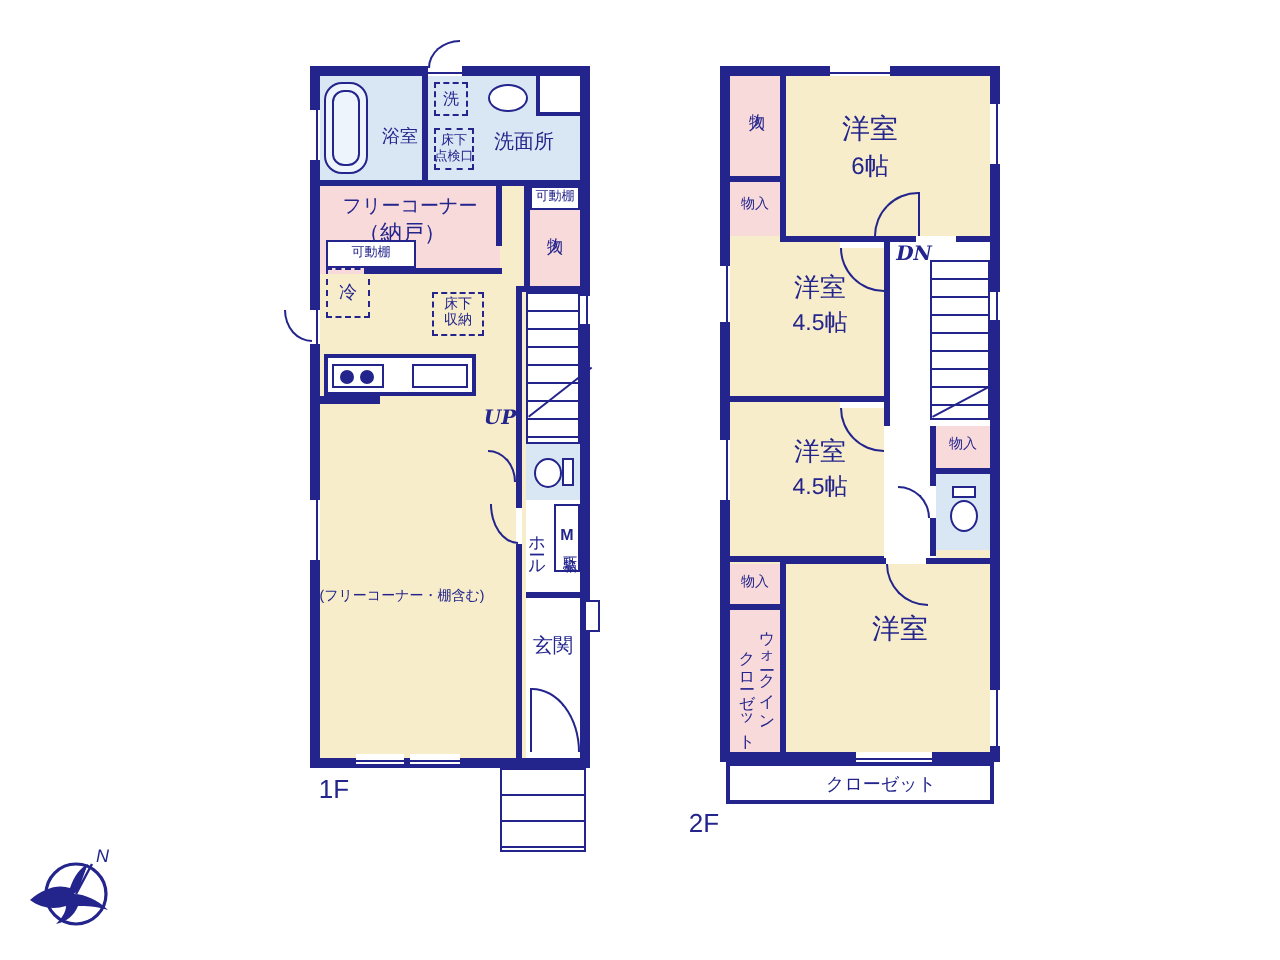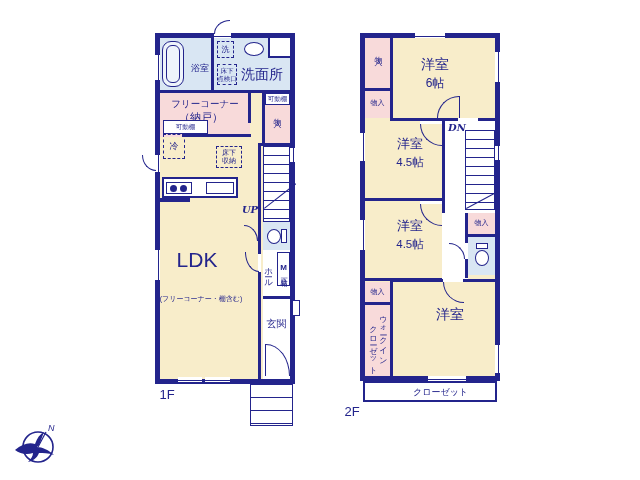--- a/index.html
+++ b/index.html
@@ -59,21 +59,21 @@
 
   <div class="dash" style="left:57px;top:3px;width:17px;height:17px;">
     <span class="lbl" style="position:static;font-size:8px;">洗</span>
   </div>
   <div class="fix oval" style="left:84px;top:4px;width:20px;height:14px;"></div>
 
   <div class="dash" style="left:57px;top:26px;width:20px;height:21px;">
     <span class="lbl" style="position:static;font-size:6.5px;">床下</span>
     <span class="lbl" style="position:static;font-size:6.5px;">点検口</span>
   </div>
-  <div class="lbl" style="left:80px;top:28px;width:44px;font-size:14px;">洗面所</div>
+  <div class="lbl" style="left:80px;top:28px;width:44px;font-size:10px;">洗面所</div>
 
   <div class="wall" style="left:51px;top:0;width:3px;height:52px;"></div>
   <div class="wall" style="left:0;top:52px;width:130px;height:3px;"></div>
 
   <div class="room pink" style="left:0;top:55px;width:90px;height:44px;"></div>
   <div class="lbl" style="left:5px;top:60px;width:80px;font-size:9.5px;">フリーコーナー</div>
   <div class="lbl" style="left:5px;top:73px;width:72px;font-size:11px;">（納戸）</div>
   <div class="wall" style="left:88px;top:55px;width:3px;height:30px;"></div>
   <div class="wall" style="left:22px;top:96px;width:69px;height:3px;"></div>
   <div class="box" style="left:3px;top:82px;width:45px;height:14px;">
@@ -97,21 +97,20 @@
 
   <div class="fix" style="left:2px;top:139px;width:76px;height:21px;border-width:2px;">
     <div class="fix" style="left:2px;top:3px;width:26px;height:12px;">
       <span class="stoveDot" style="left:3px;top:2px;"></span>
       <span class="stoveDot" style="left:13px;top:2px;"></span>
     </div>
     <div class="fix" style="left:42px;top:3px;width:28px;height:12px;"></div>
   </div>
   <div class="wall" style="left:0;top:160px;width:30px;height:4px;"></div>
 
-  <div class="lbl" style="left:6px;top:210px;width:62px;font-size:21px;">LDK</div>
   <div class="lbl" style="left:-4px;top:257px;width:90px;font-size:7px;">(フリーコーナー・棚含む)</div>
 
   <div class="wall" style="left:98px;top:105px;width:32px;height:3px;"></div>
   <div class="wall" style="left:98px;top:105px;width:3px;height:236px;"></div>
 
   <div class="stairs" style="left:103px;top:108px;width:27px;height:76px;"></div>
   <div class="diag" style="left:104px;top:170px;width:40px;transform:rotate(-38deg);"></div>
   <div class="lbl serifI" style="left:80px;top:166px;width:20px;font-size:10px;">UP</div>
 
   <div class="room blue" style="left:103px;top:184px;width:27px;height:28px;"></div>

